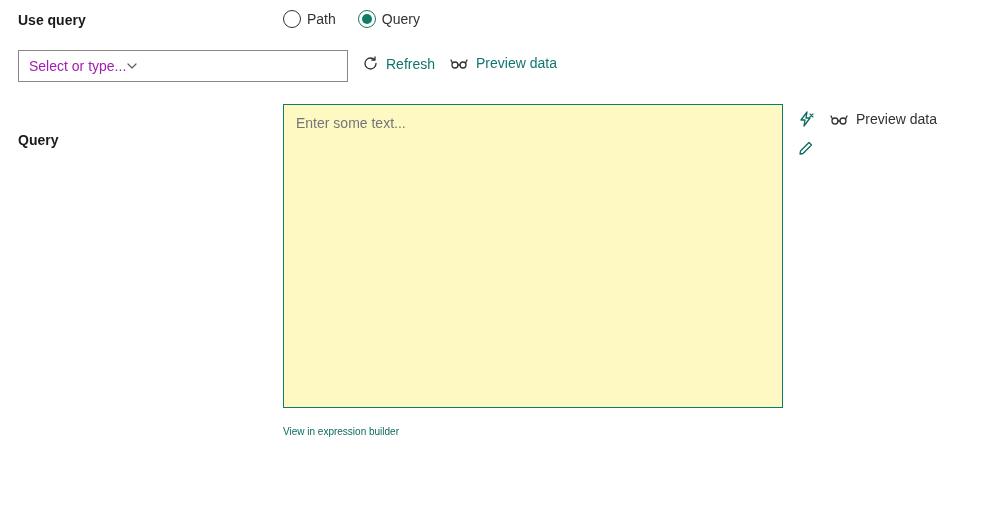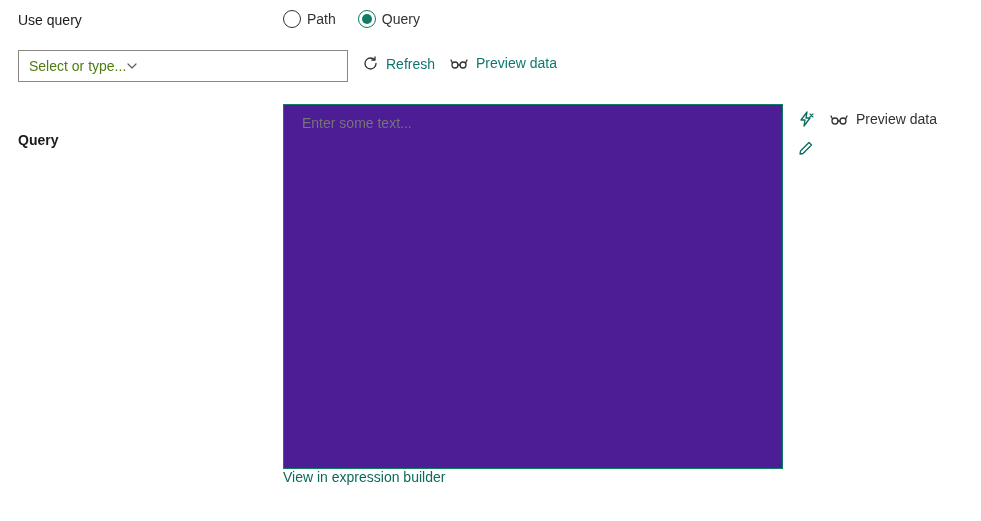--- a/index.html
+++ b/index.html
@@ -18,21 +18,21 @@
     }
     .row {
       display: flex;
       align-items: flex-start;
       margin-bottom: 22px;
     }
     .label-col {
       width: 265px;
       flex-shrink: 0;
       padding-top: 4px;
-      font-weight: 400;
+      font-weight: 700;
       color: #1b1a19;
     }
     .label-col .req {
       color: #a4262c;
       margin-left: 2px;
     }
     .control-col {
       flex: 1;
       display: flex;
       align-items: flex-start;
@@ -75,21 +75,21 @@
     
     .select-box {
       width: 330px;
       height: 32px;
       border: 1px solid #8a8886;
       background: #fff;
       display: flex;
       align-items: center;
       justify-content: flex-start;
       padding: 0 10px;
-      color: #4d7c0f;
+      color: #a21caf;
       cursor: pointer;
     }
     .select-box .chev {
       color: #605e5c;
     }
     
     .action-btn {
       display: flex;
       align-items: center;
       gap: 7px;
@@ -114,24 +114,24 @@
       display: flex;
       flex-direction: column;
     }
     .textarea-wrap {
       display: flex;
       align-items: flex-start;
       gap: 14px;
     }
     .query-textarea {
       width: 500px;
-      height: 365px;
+      height: 304px;
       border: 1px solid #107c64;
-      background: #4c1d95;
-      padding: 10px 18px;
+      background: #fef9c3;
+      padding: 10px 12px;
       color: #8a8886;
       font-family: inherit;
       font-size: 14px;
       resize: none;
       outline: none;
     }
     .query-side-actions {
       display: flex;
       flex-direction: column;
       gap: 12px;
@@ -151,21 +151,22 @@
     .preview-data-label {
       color: #323130;
       display: flex;
       align-items: center;
       gap: 7px;
       cursor: pointer;
     }
     .link {
       color: #0b6a5c;
       cursor: pointer;
-      font-size: 14px;
+      margin-top: 18px;
+      font-size: 10px;
     }
     svg { display: block; }
   </style>
 </head>
 <body>
 
 <div class="container">
 
   <div class="row">
     <div class="label-col">Use query</div>

